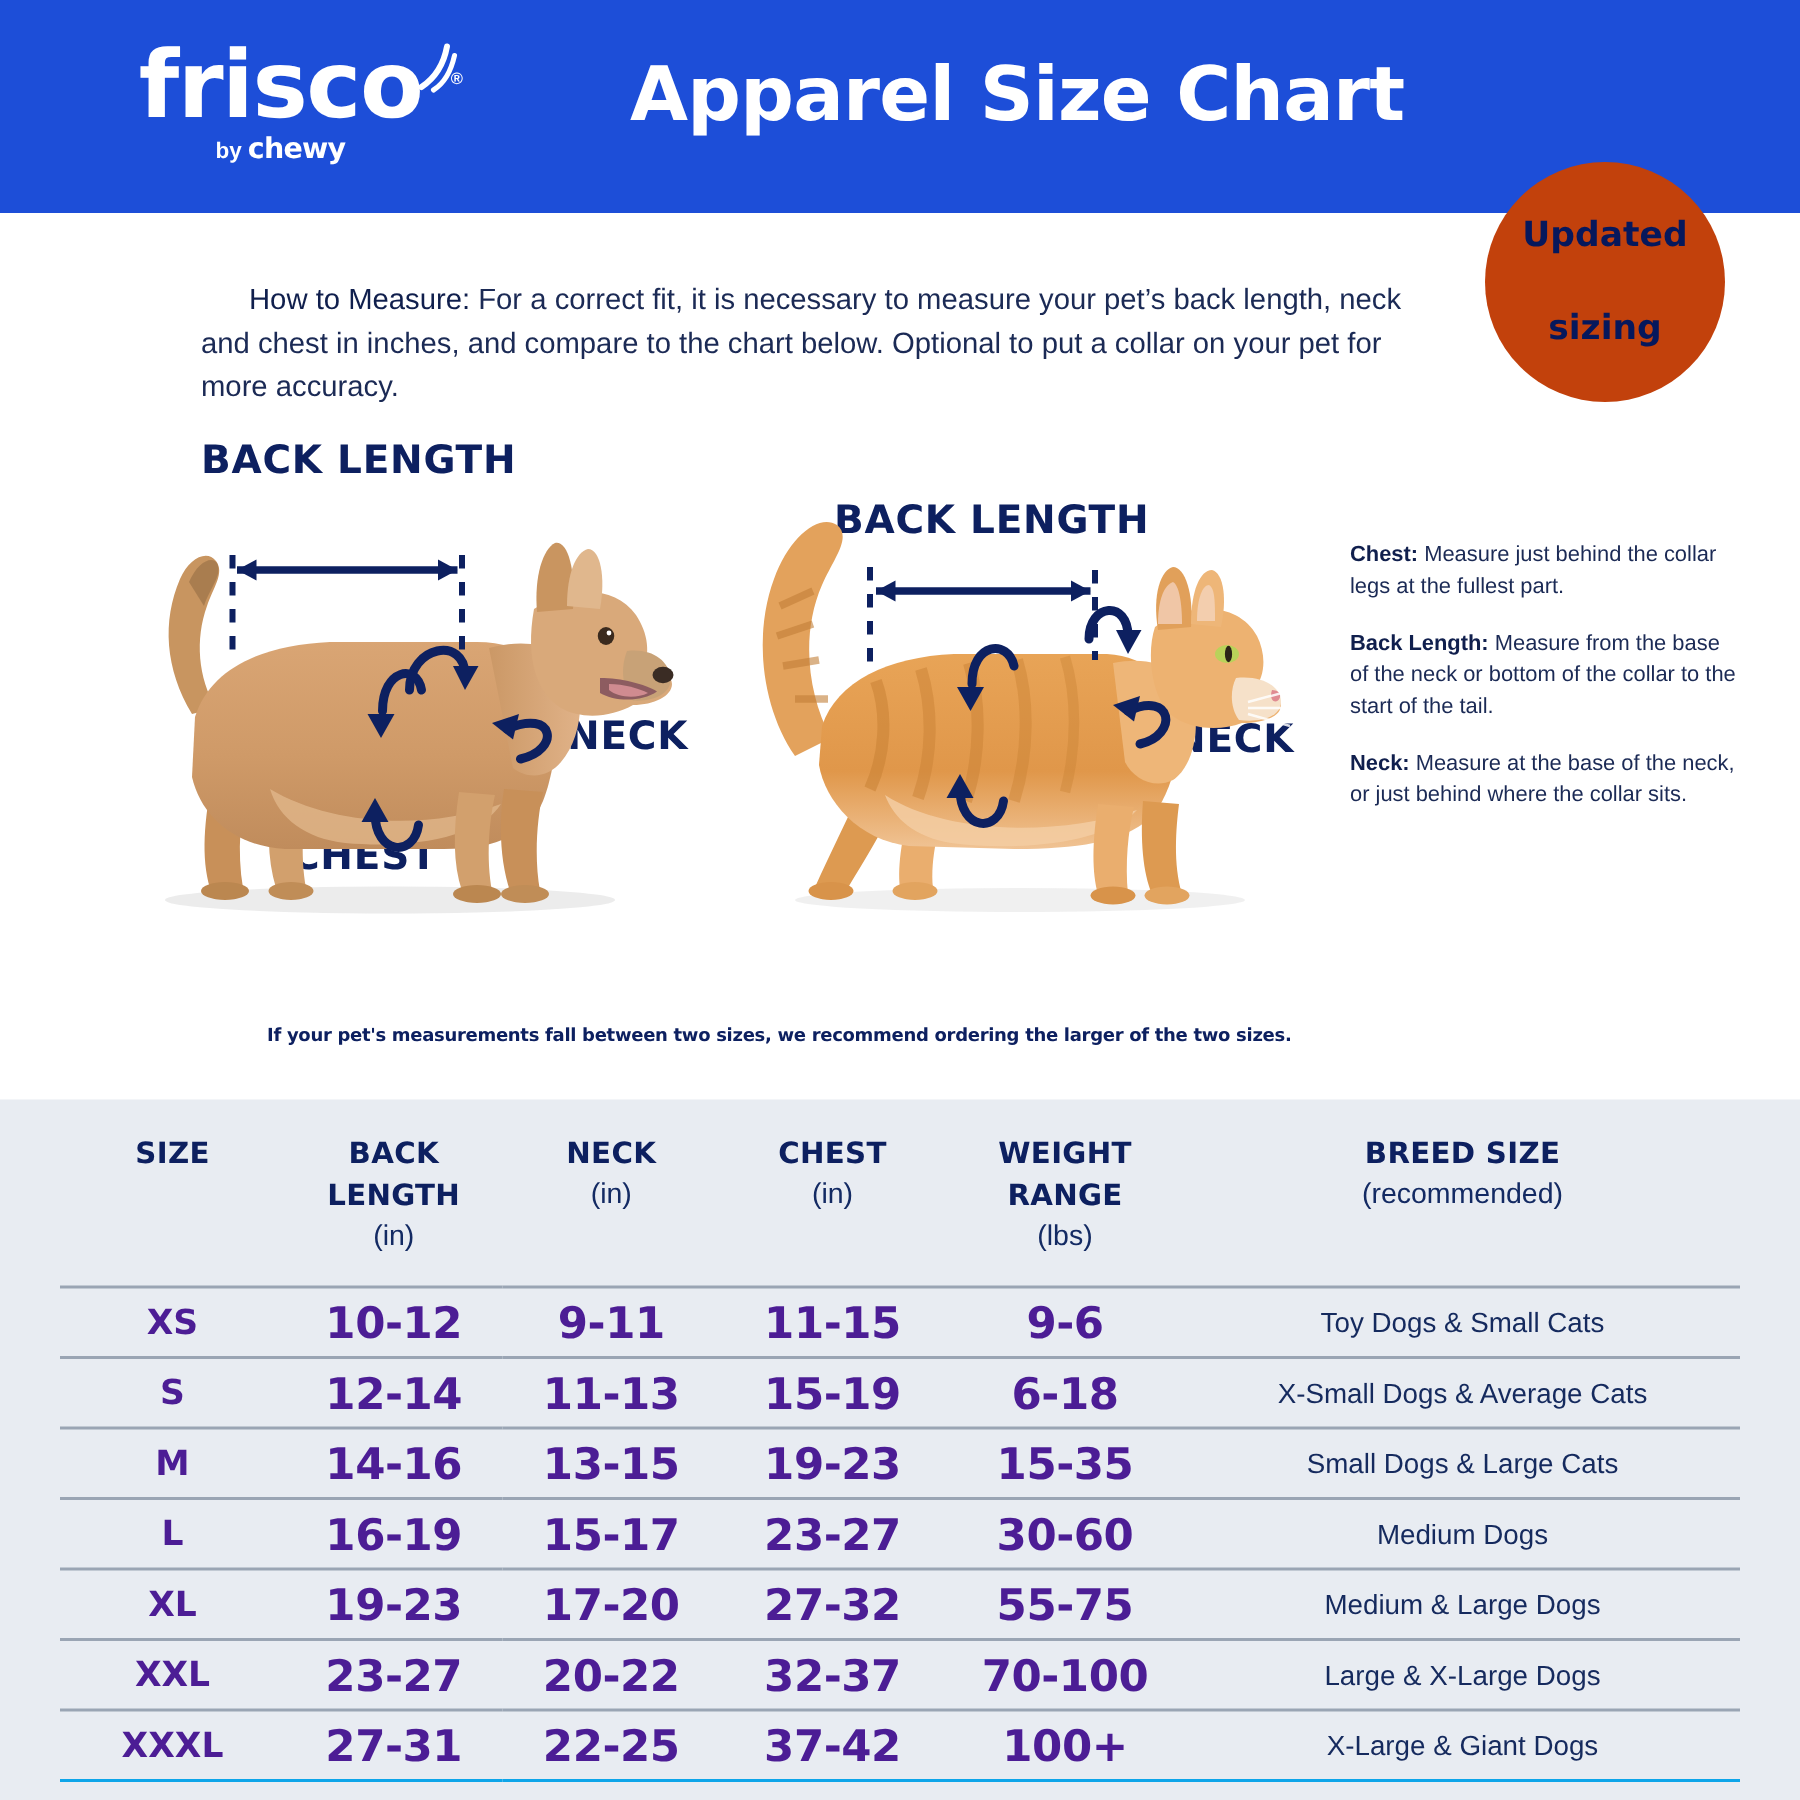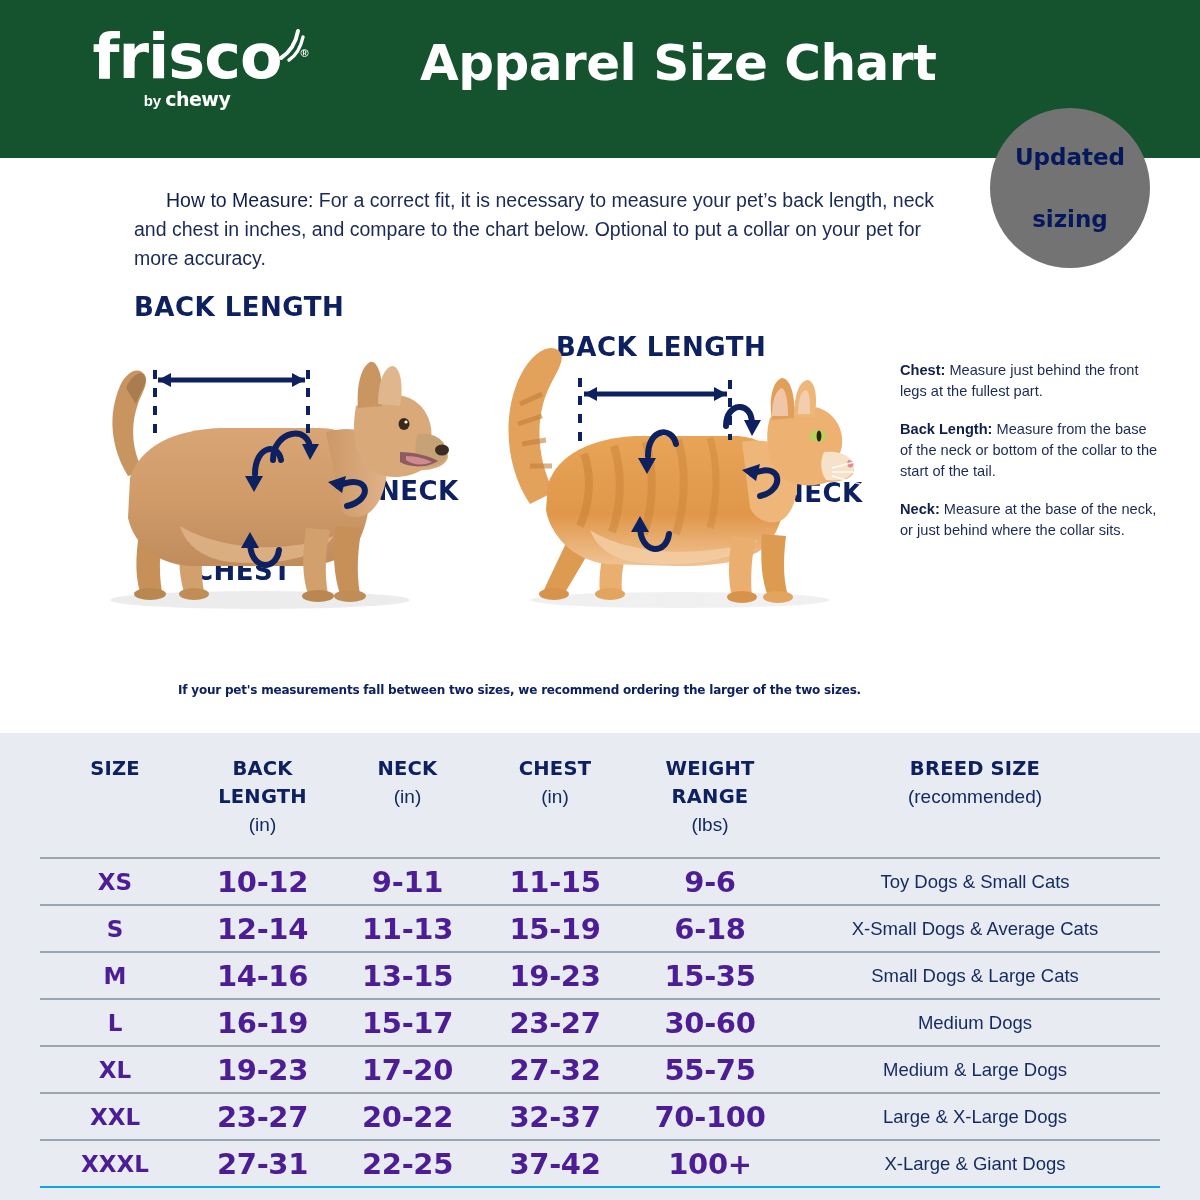--- a/index.html
+++ b/index.html
@@ -7,22 +7,22 @@
     width:1200px;height:1200px;
     background:#ffffff;
     font-family:"Liberation Sans", sans-serif;
     overflow:hidden;
     position:relative;
   }
   .page{width:1200px;height:1200px;position:relative;}
 
   
   .header{
-    position:absolute;left:0;top:0;width:1200px;height:158px;
-    background:#14532d;
+    position:absolute;left:0;top:0;width:1200px;height:142px;
+    background:#1d4ed8;
   }
   .logo-wrap{
     position:absolute;left:62px;top:22px;width:250px;height:112px;
     text-align:center;
   }
   .logo-word{
     font-family:"DejaVu Sans", sans-serif;
     font-weight:700;font-size:62px;color:#ffffff;
     letter-spacing:-1px;line-height:70px;
     position:relative;display:inline-block;
@@ -46,21 +46,21 @@
     position:absolute;left:420px;top:34px;width:600px;
     font-family:"DejaVu Sans", sans-serif;
     font-weight:700;font-size:50px;color:#ffffff;
     letter-spacing:-0.5px;
     white-space:nowrap;
   }
 
   
   .badge{
     position:absolute;left:990px;top:108px;width:160px;height:160px;
-    border-radius:50%;background:#737373;
+    border-radius:50%;background:#c2410c;
     display:flex;flex-direction:column;align-items:center;justify-content:center;
     z-index:5;
     gap:32px;
   }
   .badge span{
     font-family:"DejaVu Sans", sans-serif;
     font-weight:700;font-size:23px;color:#06185c;line-height:30px;
     text-align:center;
   }
 
@@ -332,21 +332,21 @@
       <path d="M272 166 C302 152 306 182 280 188" stroke="#0d2060" stroke-width="6" fill="none" stroke-linecap="round"></path>
       <path d="M262 162 L280 156 L276 173 Z" fill="#0d2060"></path>
 
       <path d="M160 218 C160 246 186 248 189 226" stroke="#0d2060" stroke-width="6" fill="none" stroke-linecap="round"></path>
       <path d="M160 208 L169 224 L151 224 Z" fill="#0d2060"></path>
     </svg>
   </div>
 
   <div class="defs">
     <p>
-      <b>Chest:</b><span> Measure just behind the front legs at the fullest part.</span>
+      <b>Chest:</b><span> Measure just behind the collar legs at the fullest part.</span>
     </p>
     <p>
       <b>Back Length:</b><span> Measure from the base of the neck or bottom of the collar to the start of the tail.</span>
     </p>
     <p>
       <b>Neck:</b><span> Measure at the base of the neck, or just behind where the collar sits.</span>
     </p>
   </div>
 
   <div class="note">If your pet's measurements fall between two sizes, we recommend ordering the larger of the two sizes.</div>

